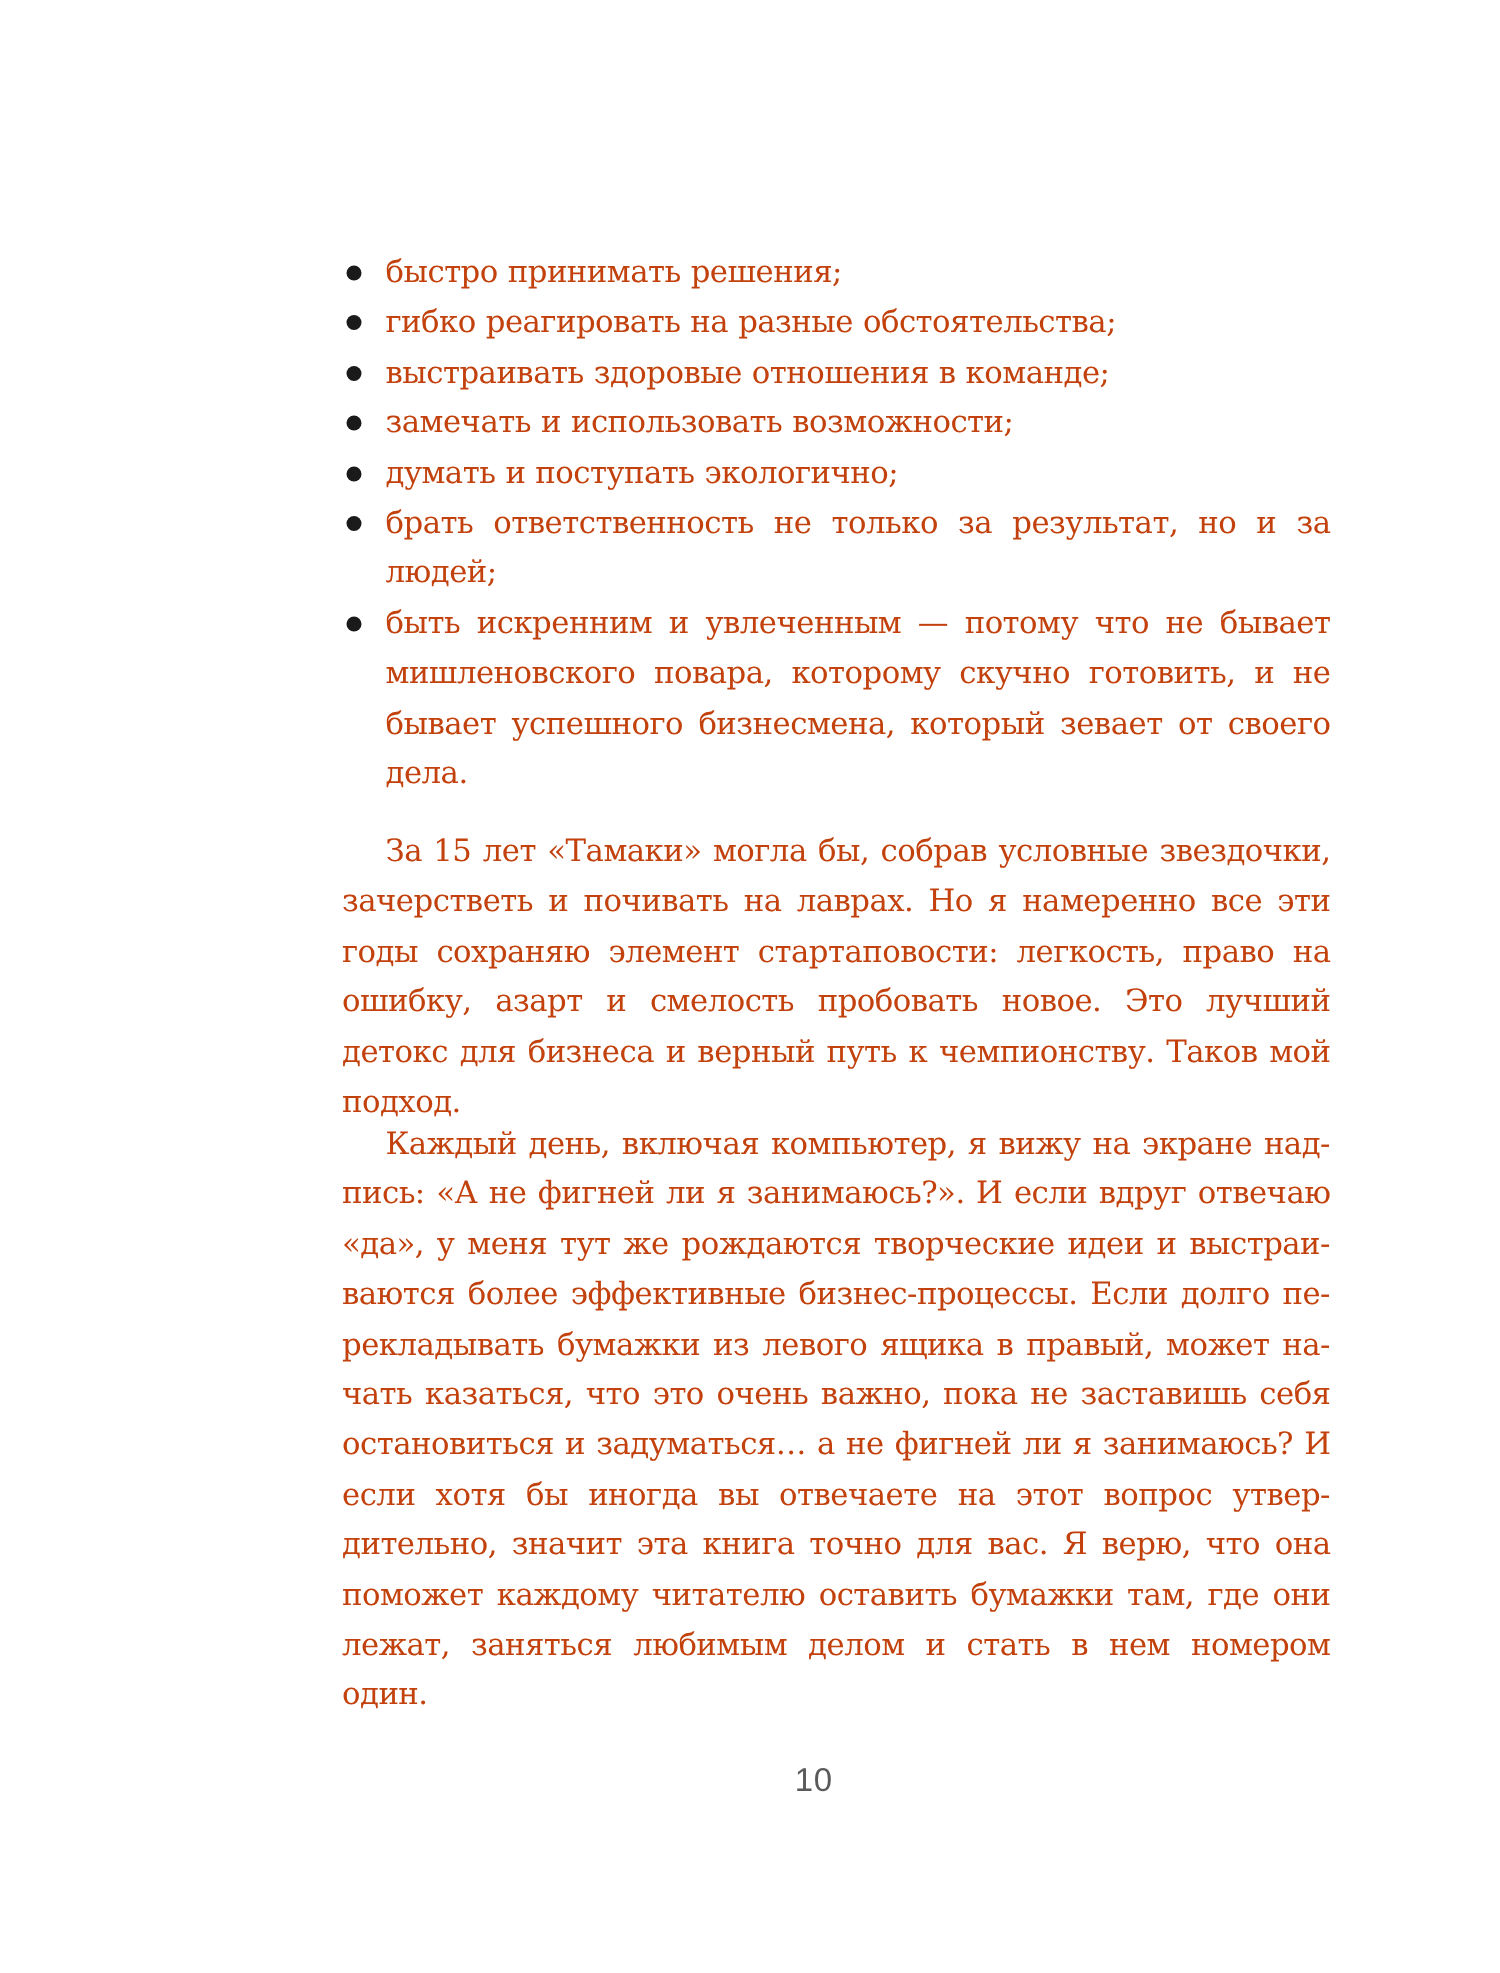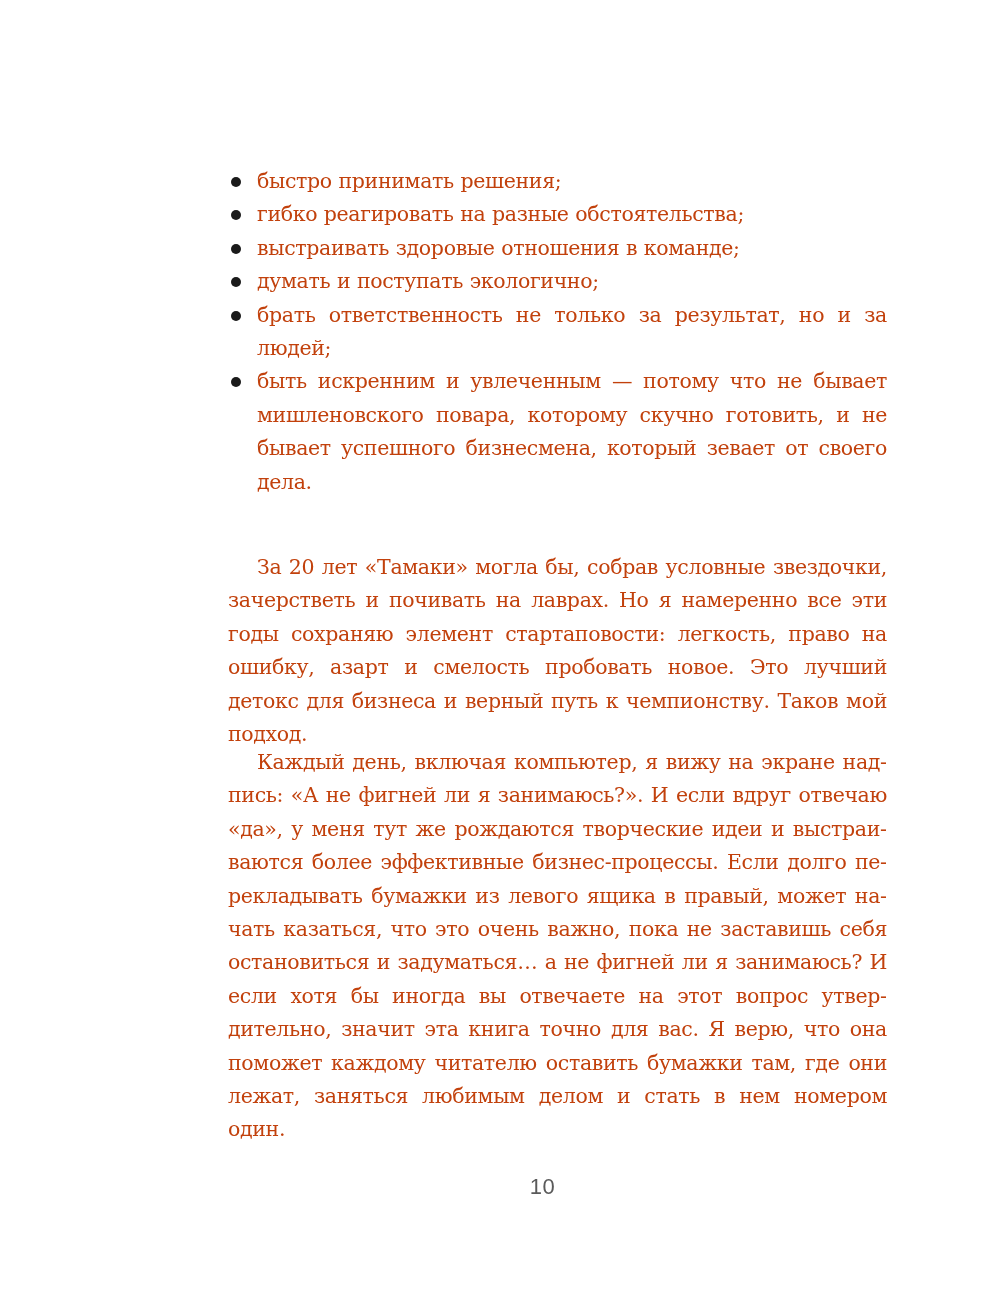--- a/index.html
+++ b/index.html
@@ -73,24 +73,25 @@
 </style>
 </head>
 <body>
 
 <div class="page">
 
   <ul class="text-block bullet-list">
     <li><span class="bullet"></span><span>быстро принимать решения;</span></li>
     <li><span class="bullet"></span><span>гибко реагировать на разные обстоятельства;</span></li>
     <li><span class="bullet"></span><span>выстраивать здоровые отношения в команде;</span></li>
+    <li><span class="bullet"></span><span>замечать и использовать возможности;</span></li>
     <li><span class="bullet"></span><span>думать и поступать экологично;</span></li>
     <li><span class="bullet"></span><span>брать ответственность не только за результат, но и за людей;</span></li>
     <li><span class="bullet"></span><span>быть искренним и увлеченным — потому что не бывает мишленовского повара, которому скучно готовить, и не бывает успешного бизнесмена, который зевает от своего дела.</span></li>
   </ul>
 
-  <p class="text-block para para1">За 20 лет «Тамаки» могла бы, собрав условные звездоч­ки, зачерстветь и почивать на лаврах. Но я намеренно все эти годы сохраняю элемент стартаповости: легкость, право на ошибку, азарт и смелость пробовать новое. Это лучший детокс для бизнеса и верный путь к чемпионству. Таков мой подход.</p>
+  <p class="text-block para para1">За 15 лет «Тамаки» могла бы, собрав условные звездоч­ки, зачерстветь и почивать на лаврах. Но я намеренно все эти годы сохраняю элемент стартаповости: легкость, право на ошибку, азарт и смелость пробовать новое. Это лучший детокс для бизнеса и верный путь к чемпионству. Таков мой подход.</p>
 
   <p class="text-block para para2">Каждый день, включая компьютер, я вижу на экране над­пись: «А не фигней ли я занимаюсь?». И если вдруг отвечаю «да», у меня тут же рождаются творческие идеи и выстраи­ваются более эффективные бизнес-процессы. Если долго пе­рекладывать бумажки из левого ящика в правый, может на­чать казаться, что это очень важно, пока не заставишь себя остановиться и задуматься… а не фигней ли я занимаюсь? И если хотя бы иногда вы отвечаете на этот вопрос утвер­дительно, значит эта книга точно для вас. Я верю, что она поможет каждому читателю оставить бумажки там, где они лежат, заняться любимым делом и стать в нем номером один.</p>
 
   <div class="page-number">10</div>
 
 </div>
 
 </body></html>

